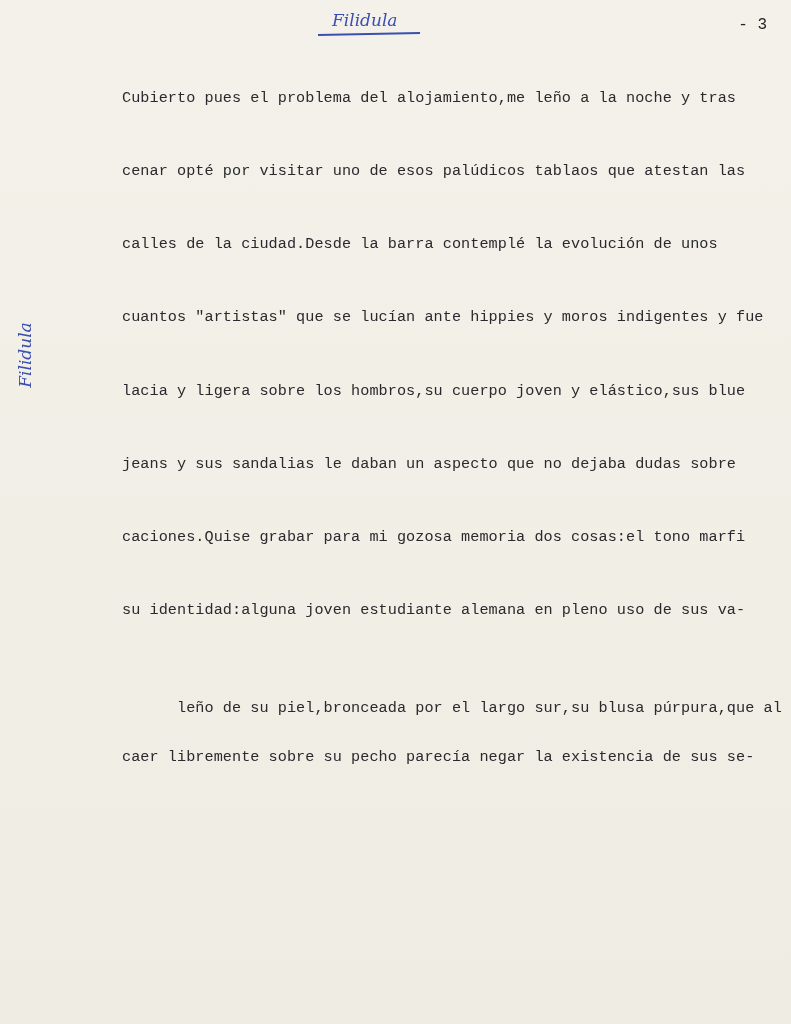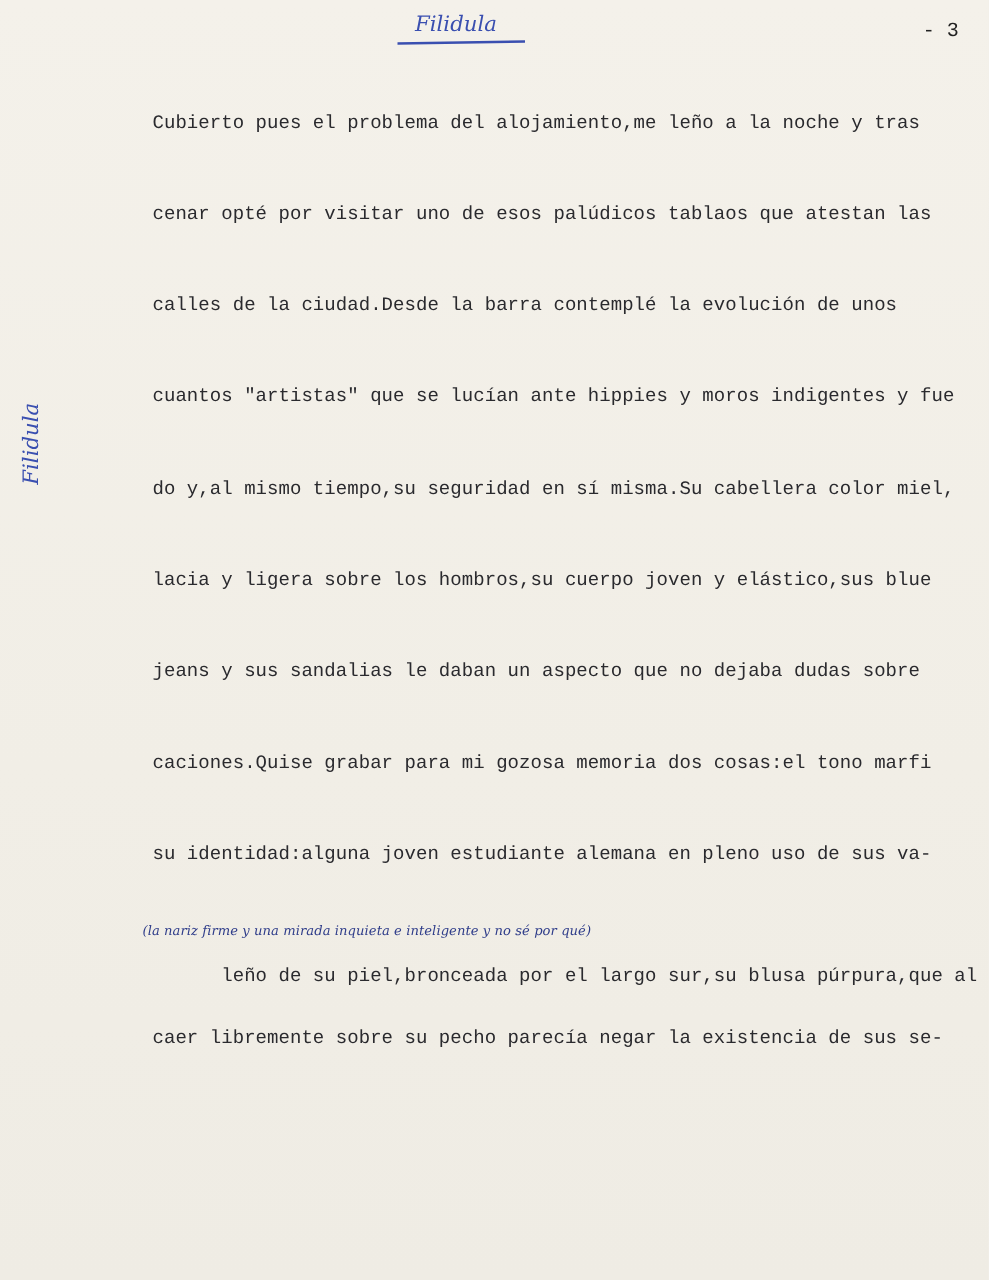--- a/index.html
+++ b/index.html
@@ -53,28 +53,26 @@
 <div class="page">
   <div class="handwriting title-hw">Filidula</div>
   <div class="page-number">- 3</div>
   <div class="handwriting margin-hw">Filidula</div>
 
   <div class="body-text">
     <span class="line">Cubierto pues el problema del alojamiento,me leño a la noche y tras</span>
     <span class="line">cenar opté por visitar uno de esos palúdicos tablaos que atestan las</span>
     <span class="line">calles de la ciudad.Desde la barra contemplé la evolución de unos</span>
     <span class="line">cuantos "artistas" que se lucían ante hippies y moros indigentes y fue</span>
-    <span class="line">do y,al mismo tiempo,su seguridad en sí misma.Su cabellera color miel,</span>
     <span class="line">lacia y ligera sobre los hombros,su cuerpo joven y elástico,sus blue</span>
     <span class="line">jeans y sus sandalias le daban un aspecto que no dejaba dudas sobre</span>
     <span class="line">caciones.Quise grabar para mi gozosa memoria dos cosas:el tono marfi</span>
     <span class="line">su identidad:alguna joven estudiante alemana en pleno uso de sus va-</span>
     <span class="line">
       <span>leño de su piel,bronceada por el largo sur,su blusa púrpura,que al</span>
-      <span class="insert ins-1">(la nariz firme y una mirada inquieta e inteligente y no sé por qué)</span>
     </span>
     <span class="line">caer libremente sobre su pecho parecía negar la existencia de sus se-</span>
     
     
     
     
     
     
     
     

